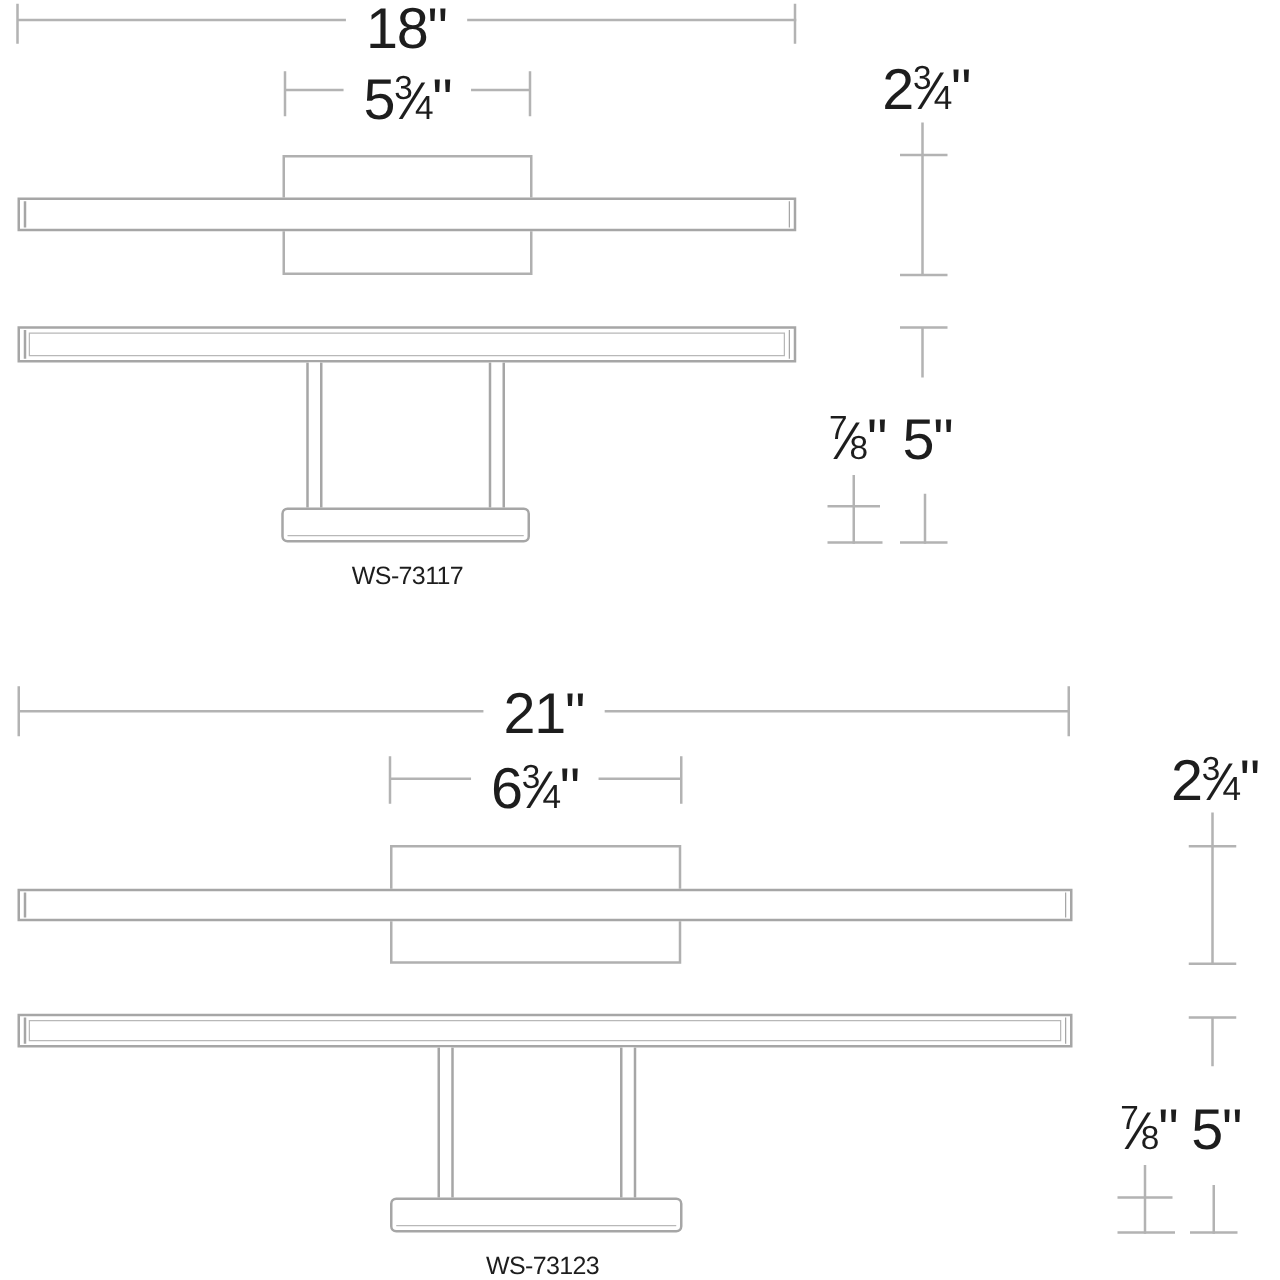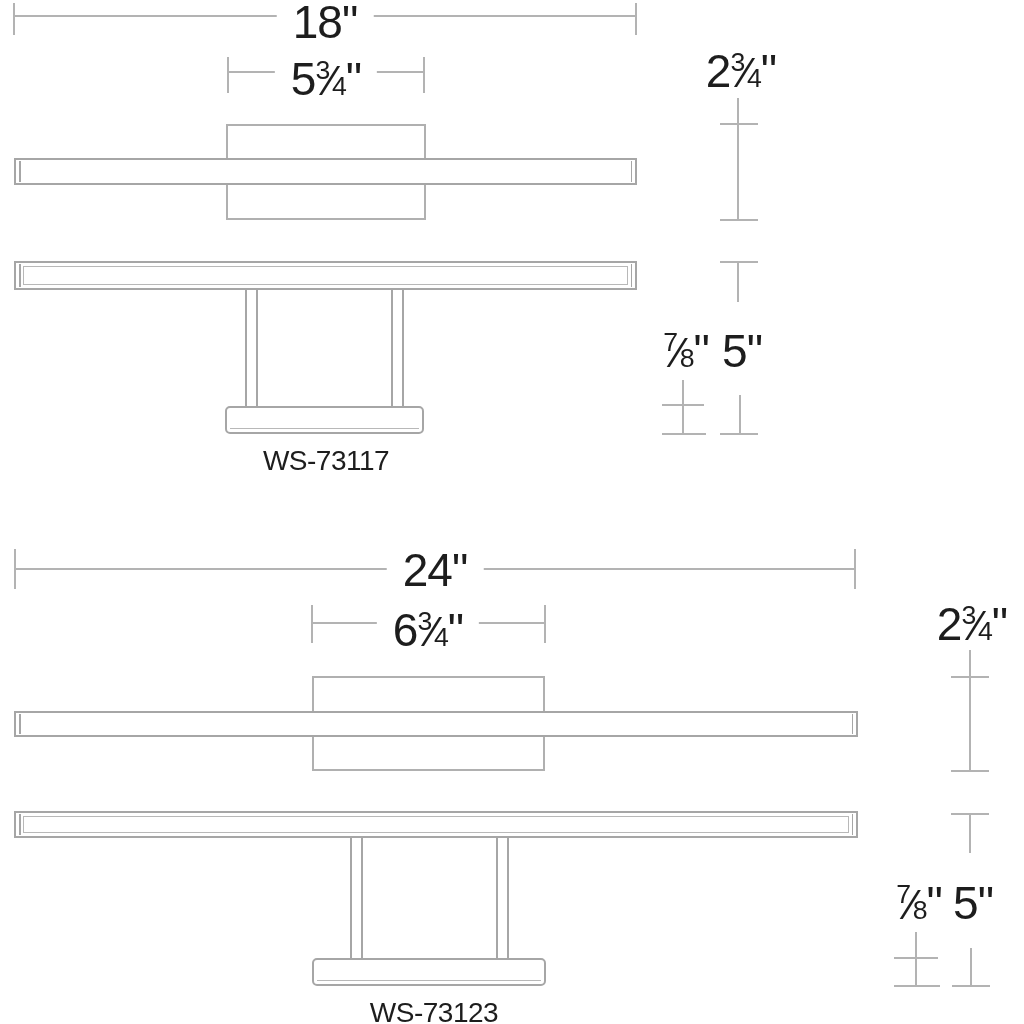--- a/index.html
+++ b/index.html
@@ -19,21 +19,21 @@
     position:absolute;transform:translateX(-50%);white-space:nowrap;
     background:#fff;padding:0 16px;font-size:46px;line-height:48px;height:48px;
     color:#1d1d1d;letter-spacing:-1px;
   }
   .side-label{padding:0 6px;}
   .fnum{font-size:.58em;position:relative;top:-.60em;}
   .fden{font-size:.58em;}
   .fsl{font-size:.92em;margin:0 -.04em;}
   .model-label{
     position:absolute;transform:translateX(-50%);white-space:nowrap;
-    font-size:28px;line-height:26px;color:#1d1d1d;letter-spacing:-0.5px;
+    font-size:20px;line-height:26px;color:#1d1d1d;letter-spacing:-0.5px;
   }
 </style>
 </head>
 <body>
 
 <div id="canvas">
 
   <div>
 
     <div class="hl" style="left:14px;top:15px;width:623px"></div>
@@ -80,21 +80,21 @@
     <div class="hl" style="left:720px;top:433px;width:38px"></div>
 
     <div class="model-label" style="left:326px;top:448px">WS-73117</div>
   </div>
 
   <div>
 
     <div class="hl" style="left:15px;top:568px;width:841px"></div>
     <div class="vl" style="left:14px;top:549px;height:40px"></div>
     <div class="vl" style="left:854px;top:549px;height:40px"></div>
-    <div class="dim-label" style="left:435px;top:546px"><span>24</span><span>"</span></div>
+    <div class="dim-label" style="left:435px;top:546px"><span>21</span><span>"</span></div>
 
     <div class="vl" style="left:311px;top:605px;height:38px"></div>
     <div class="vl" style="left:544px;top:605px;height:38px"></div>
     <div class="hl" style="left:312px;top:622px;width:233px"></div>
     <div class="dim-label" style="left:428px;top:606px"><span>6</span><span class="fnum">3</span><span class="fsl">⁄</span><span class="fden">4</span><span>"</span></div>
 
     <div class="outline" style="left:312px;top:676px;width:229px;height:91px;border-color:#b0b0b0"></div>
     <div class="outline" style="left:14px;top:711px;width:840px;height:22px">
       <div class="cap" style="left:3px"></div>
       <div class="cap" style="right:3px"></div>

